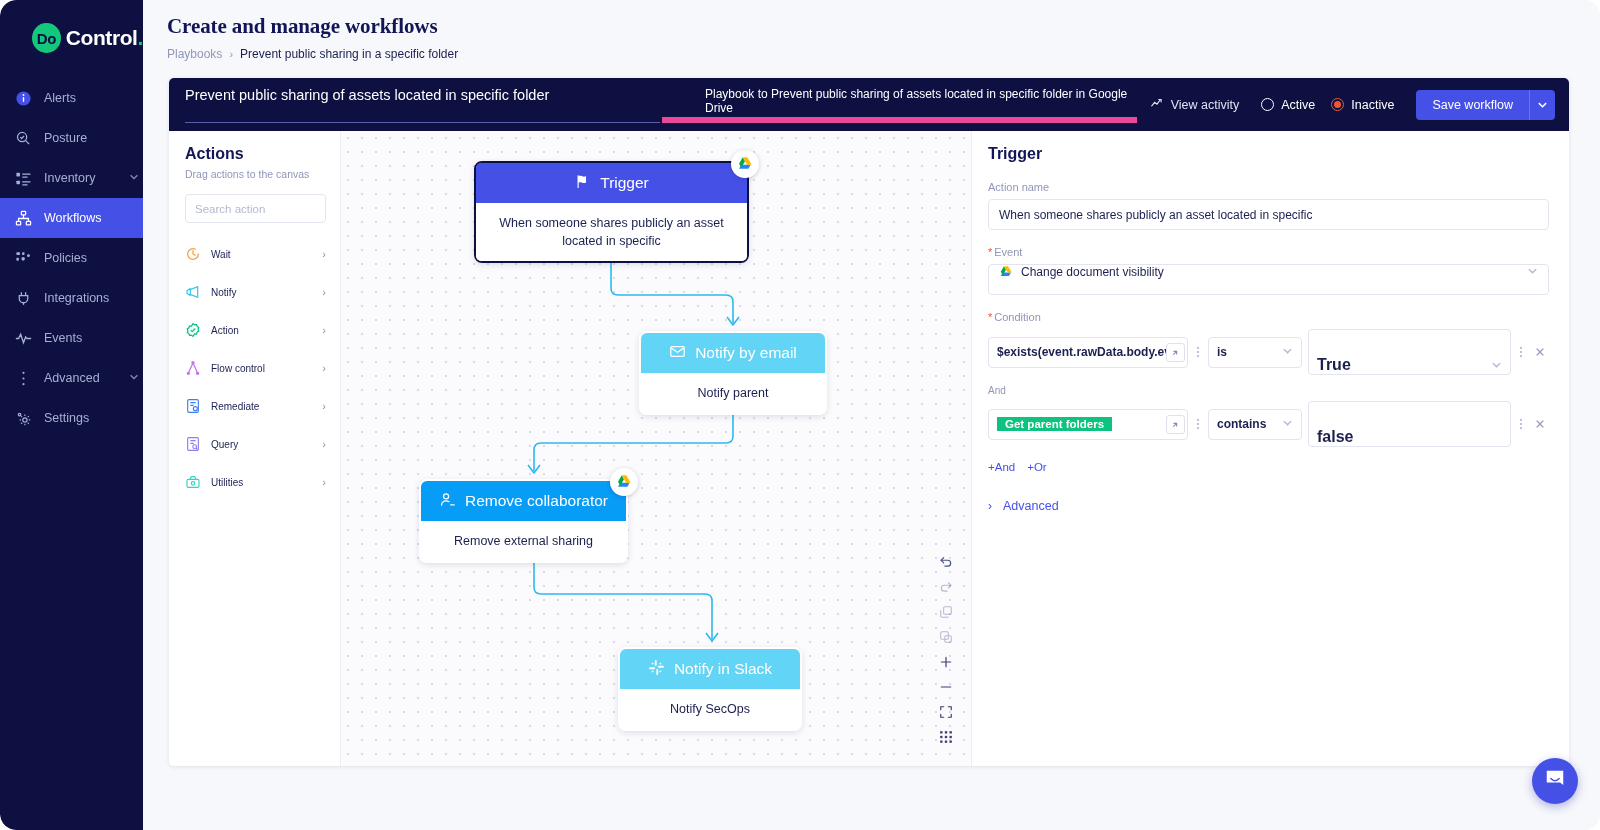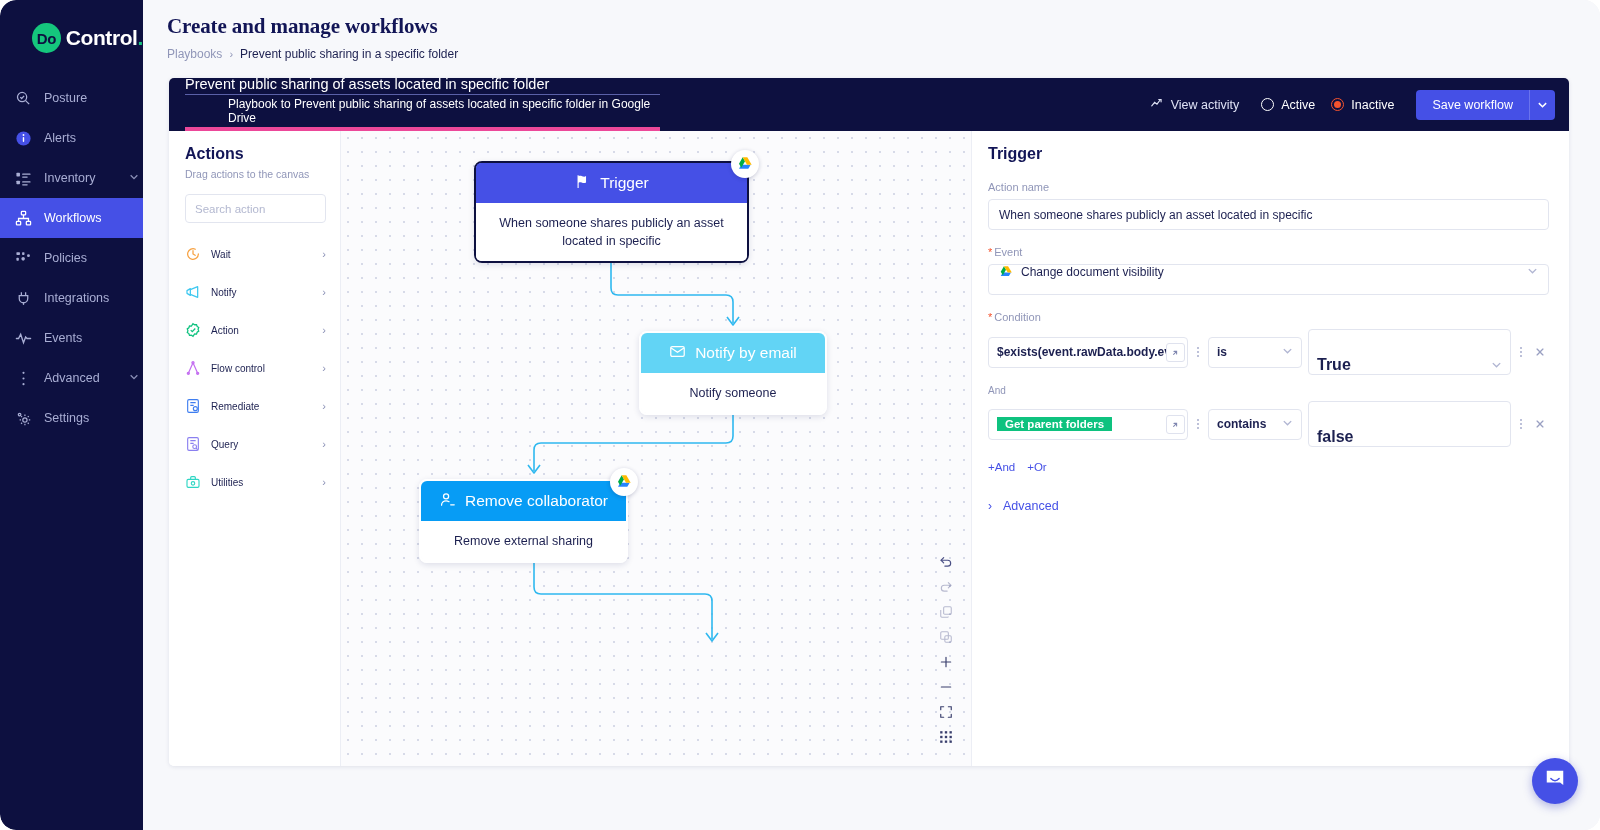--- a/index.html
+++ b/index.html
@@ -91,21 +91,21 @@
     border-radius: 5px;
     background: #ffffff;
     box-shadow: 0 1px 4px rgba(20,25,80,.10);
     overflow: hidden;
   }
   .wf-head {
     height: 53px; background: #0d1040;
     display: flex; align-items: center;
     padding: 0 14px 0 16px;
   }
-  .wf-titles { display: flex; flex-direction: column; gap: 2px; }
+  .wf-titles { display: flex; gap: 2px; }
   .wf-title {
     font-size: 14.5px; color: #ffffff;
     border-bottom: 1px solid #5a60a8;
     padding-bottom: 2px; width: 475px;
   }
   .wf-sub {
     font-size: 12px; color: #ffffff;
     border-bottom: 6px solid #ec4899;
     padding-bottom: 2px; width: 475px; padding-left: 43px;
   }
@@ -367,38 +367,38 @@
       <span class="logo-mark">
         <span class="do">Do</span>
       </span>
       <span class="logo-text"><span>Control</span><span class="dot">.</span></span>
     </div>
 
     <nav class="nav">
 
       <div class="nav-item">
         <span class="nav-ico">
+          <svg viewBox="0 0 24 24">
+              <circle cx="12" cy="12" r="10" fill="#4550e6"></circle>
+              <rect x="11" y="10" width="2" height="7" rx="1" fill="#fff"></rect>
+              <circle cx="12" cy="7" r="1.3" fill="#fff"></circle>
+            </svg>
+        </span>
+        <span class="nav-label">Alerts</span>
+      </div>
+
+      <div class="nav-item">
+        <span class="nav-ico">
           <svg viewBox="0 0 24 24" fill="none" stroke="#a9aed4" stroke-width="1.8">
               <circle cx="10" cy="10" r="6.5"></circle>
               <path d="M15 15l5 5"></path>
               <path d="M7.4 10l2 2 3.5-3.8"></path>
             </svg>
         </span>
         <span class="nav-label">Posture</span>
-      </div>
-
-      <div class="nav-item">
-        <span class="nav-ico">
-          <svg viewBox="0 0 24 24">
-              <circle cx="12" cy="12" r="10" fill="#4550e6"></circle>
-              <rect x="11" y="10" width="2" height="7" rx="1" fill="#fff"></rect>
-              <circle cx="12" cy="7" r="1.3" fill="#fff"></circle>
-            </svg>
-        </span>
-        <span class="nav-label">Alerts</span>
       </div>
 
       <div class="nav-item">
         <span class="nav-ico">
           <svg viewBox="0 0 24 24" fill="#a9aed4">
               <rect x="2" y="4" width="5" height="5" rx="1"></rect>
               <rect x="2" y="15" width="5" height="5" rx="1"></rect>
               <rect x="10" y="5" width="12" height="1.8" rx=".9"></rect>
               <rect x="10" y="9" width="8" height="1.8" rx=".9"></rect>
               <rect x="10" y="16" width="12" height="1.8" rx=".9"></rect>
@@ -679,21 +679,21 @@
             <div class="node-inner">
               <div class="node-head">
                 <span>
                   <svg viewBox="0 0 24 24" fill="none" stroke="#ffffff" stroke-width="1.8">
                       <rect x="2.5" y="5" width="19" height="14" rx="2"></rect>
                       <path d="M3 7l9 6 9-6"></path>
                     </svg>
                 </span>
                 <span>Notify by email</span>
               </div>
-              <div class="node-body">Notify someone</div>
+              <div class="node-body">Notify parent</div>
             </div>
           </div>
 
           <div class="node remove">
             <div class="gdrive-badge">
               <svg viewBox="0 0 48 48">
                   <path fill="#2684fc" d="M6 38l7-12h28l-7 12z"></path>
                   <path fill="#00ac47" d="M17 4l-11 19 7 12 11-19z"></path>
                   <path fill="#ffba00" d="M31 4H17l13 22h14z"></path>
                 </svg>
@@ -706,20 +706,40 @@
                       <path d="M3.6 20c0-3.8 2.9-6.2 6.4-6.2 1.6 0 3 .5 4.2 1.3"></path>
                       <path d="M16.5 19.5h5"></path>
                     </svg>
                 </span>
                 <span>Remove collaborator</span>
               </div>
               <div class="node-body">Remove external sharing</div>
             </div>
           </div>
 
+          <div class="node slack">
+            <div class="node-inner">
+              <div class="node-head">
+                <span>
+                  <svg viewBox="0 0 24 24" fill="#ffffff">
+                      <rect x="9.6" y="1.5" width="2.6" height="8.4" rx="1.3"></rect>
+                      <rect x="11.8" y="14.1" width="2.6" height="8.4" rx="1.3"></rect>
+                      <rect x="14.1" y="9.6" width="8.4" height="2.6" rx="1.3"></rect>
+                      <rect x="1.5" y="11.8" width="8.4" height="2.6" rx="1.3"></rect>
+                      <rect x="5.2" y="5.2" width="2.6" height="2.6" rx="1.3"></rect>
+                      <rect x="16.2" y="5.2" width="2.6" height="2.6" rx="1.3"></rect>
+                      <rect x="5.2" y="16.2" width="2.6" height="2.6" rx="1.3"></rect>
+                      <rect x="16.2" y="16.2" width="2.6" height="2.6" rx="1.3"></rect>
+                    </svg>
+                </span>
+                <span>Notify in Slack</span>
+              </div>
+              <div class="node-body">Notify SecOps</div>
+            </div>
+          </div>
 
           <div class="canvas-tools">
             <div class="ctool">
               <svg viewBox="0 0 24 24" fill="none" stroke="#4a4f85" stroke-width="2" stroke-linecap="round">
                   <path d="M4 9h11a5 5 0 010 10h-5"></path>
                   <path d="M8 4.5L3.5 9 8 13.5"></path>
                 </svg>
             </div>
             <div class="ctool dim">
               <svg viewBox="0 0 24 24" fill="none" stroke="#4a4f85" stroke-width="2" stroke-linecap="round">

